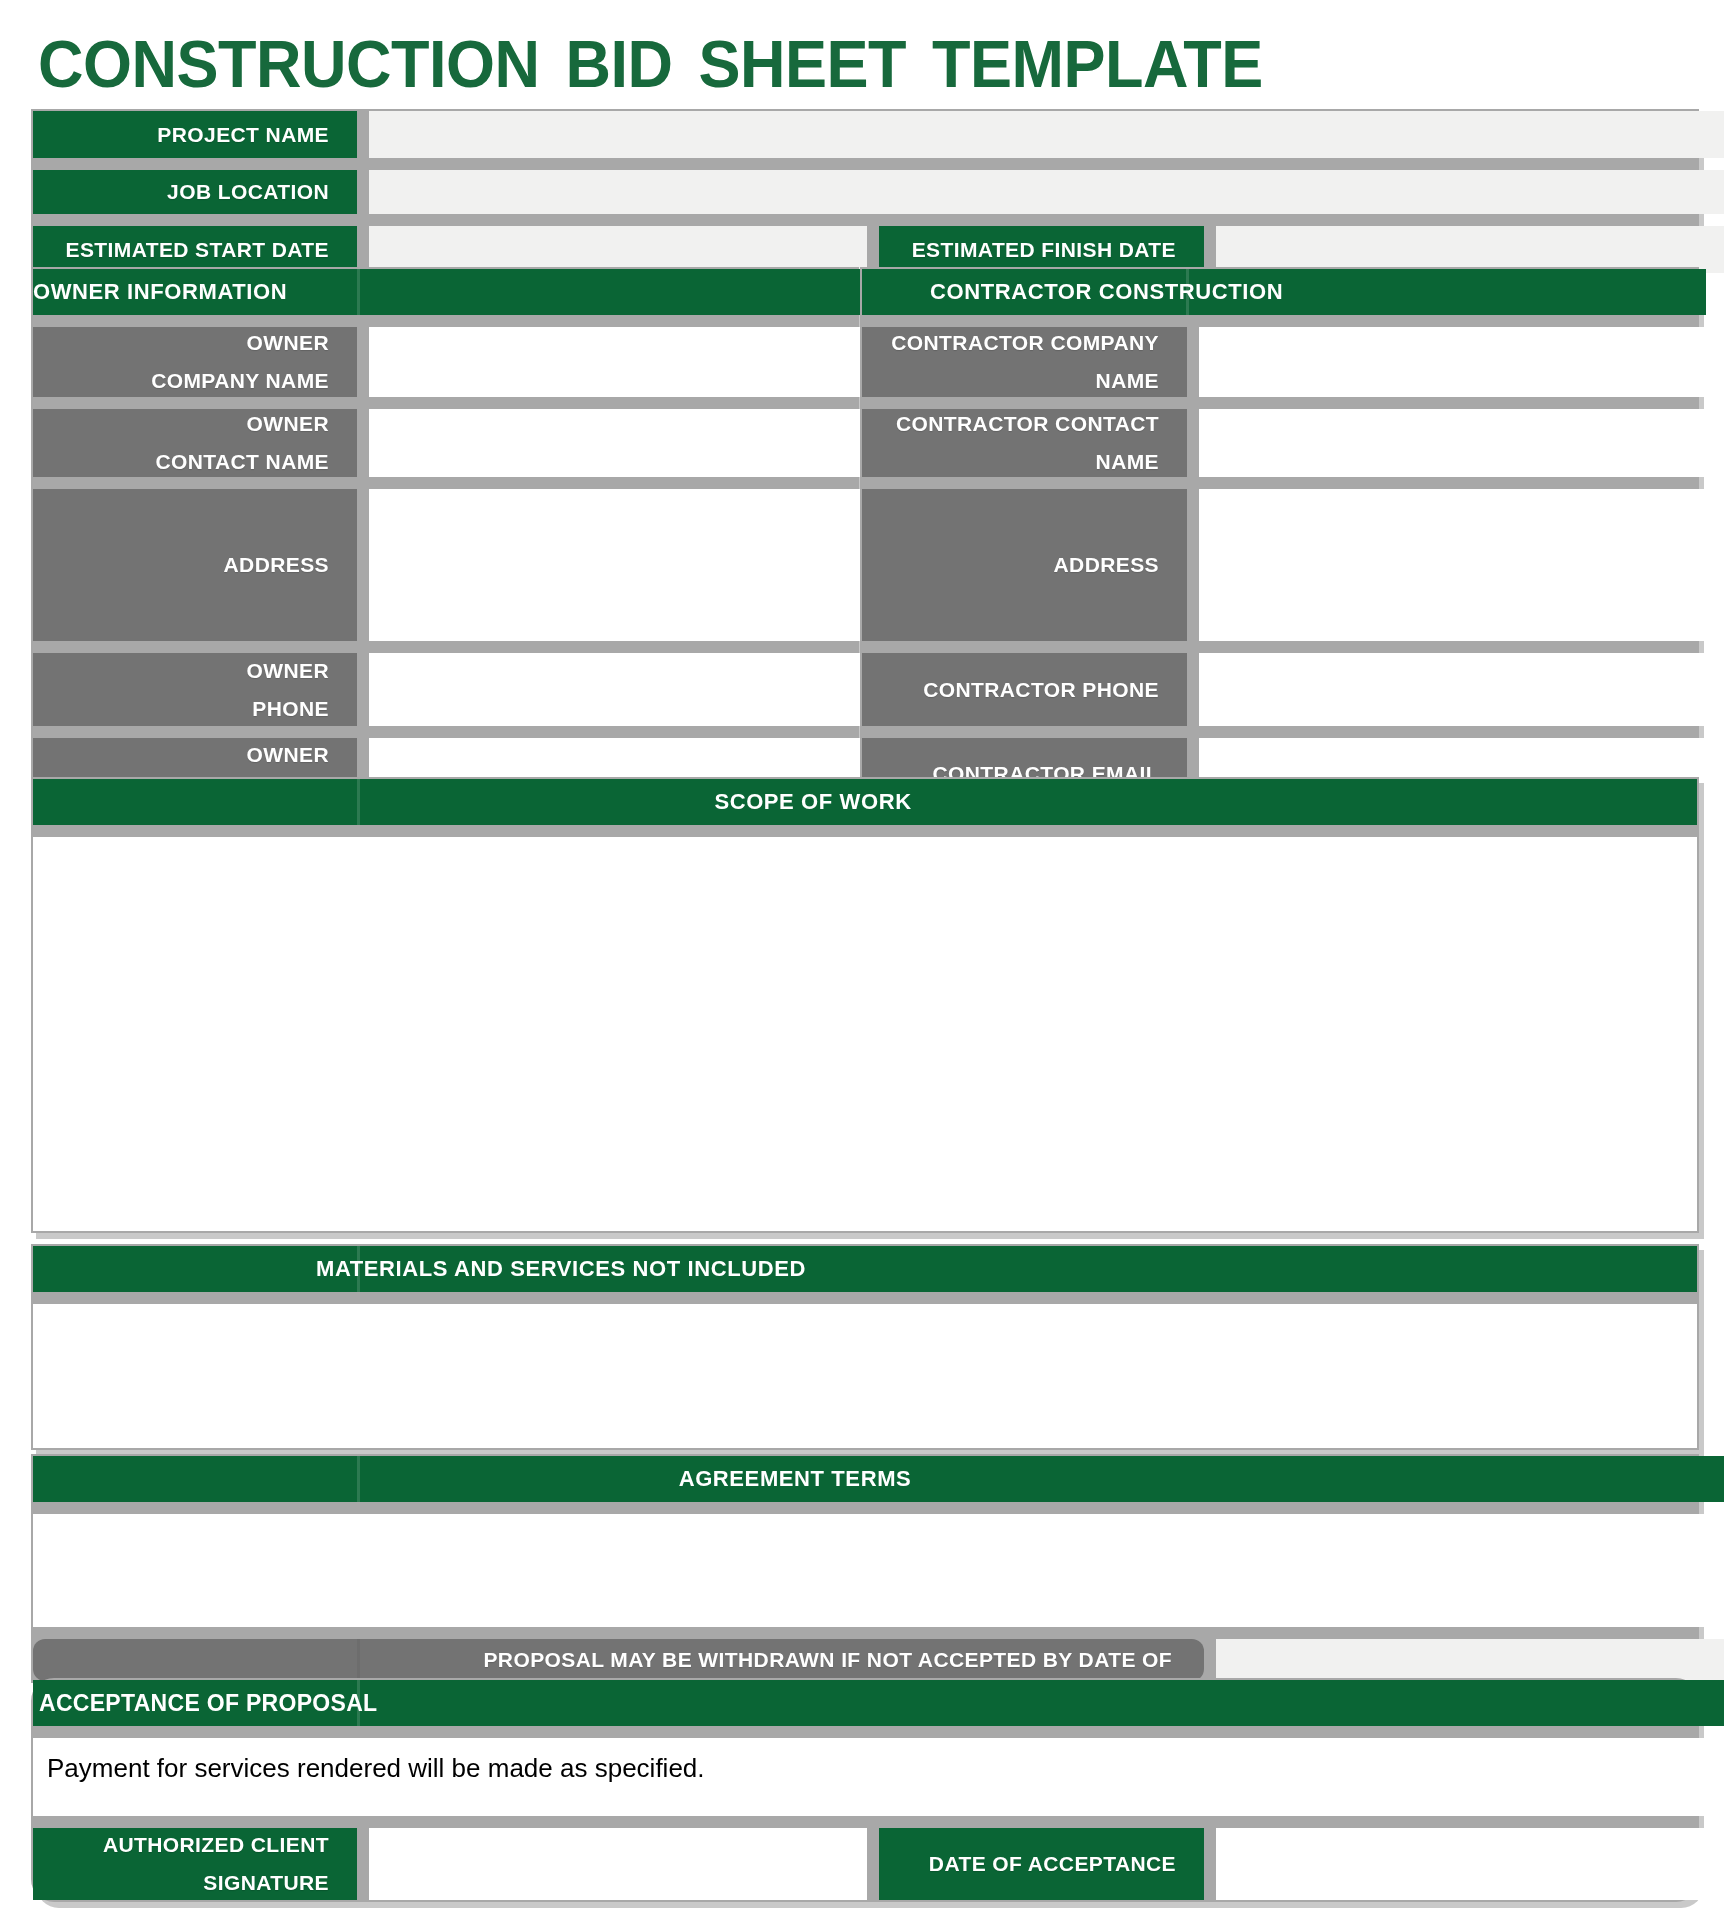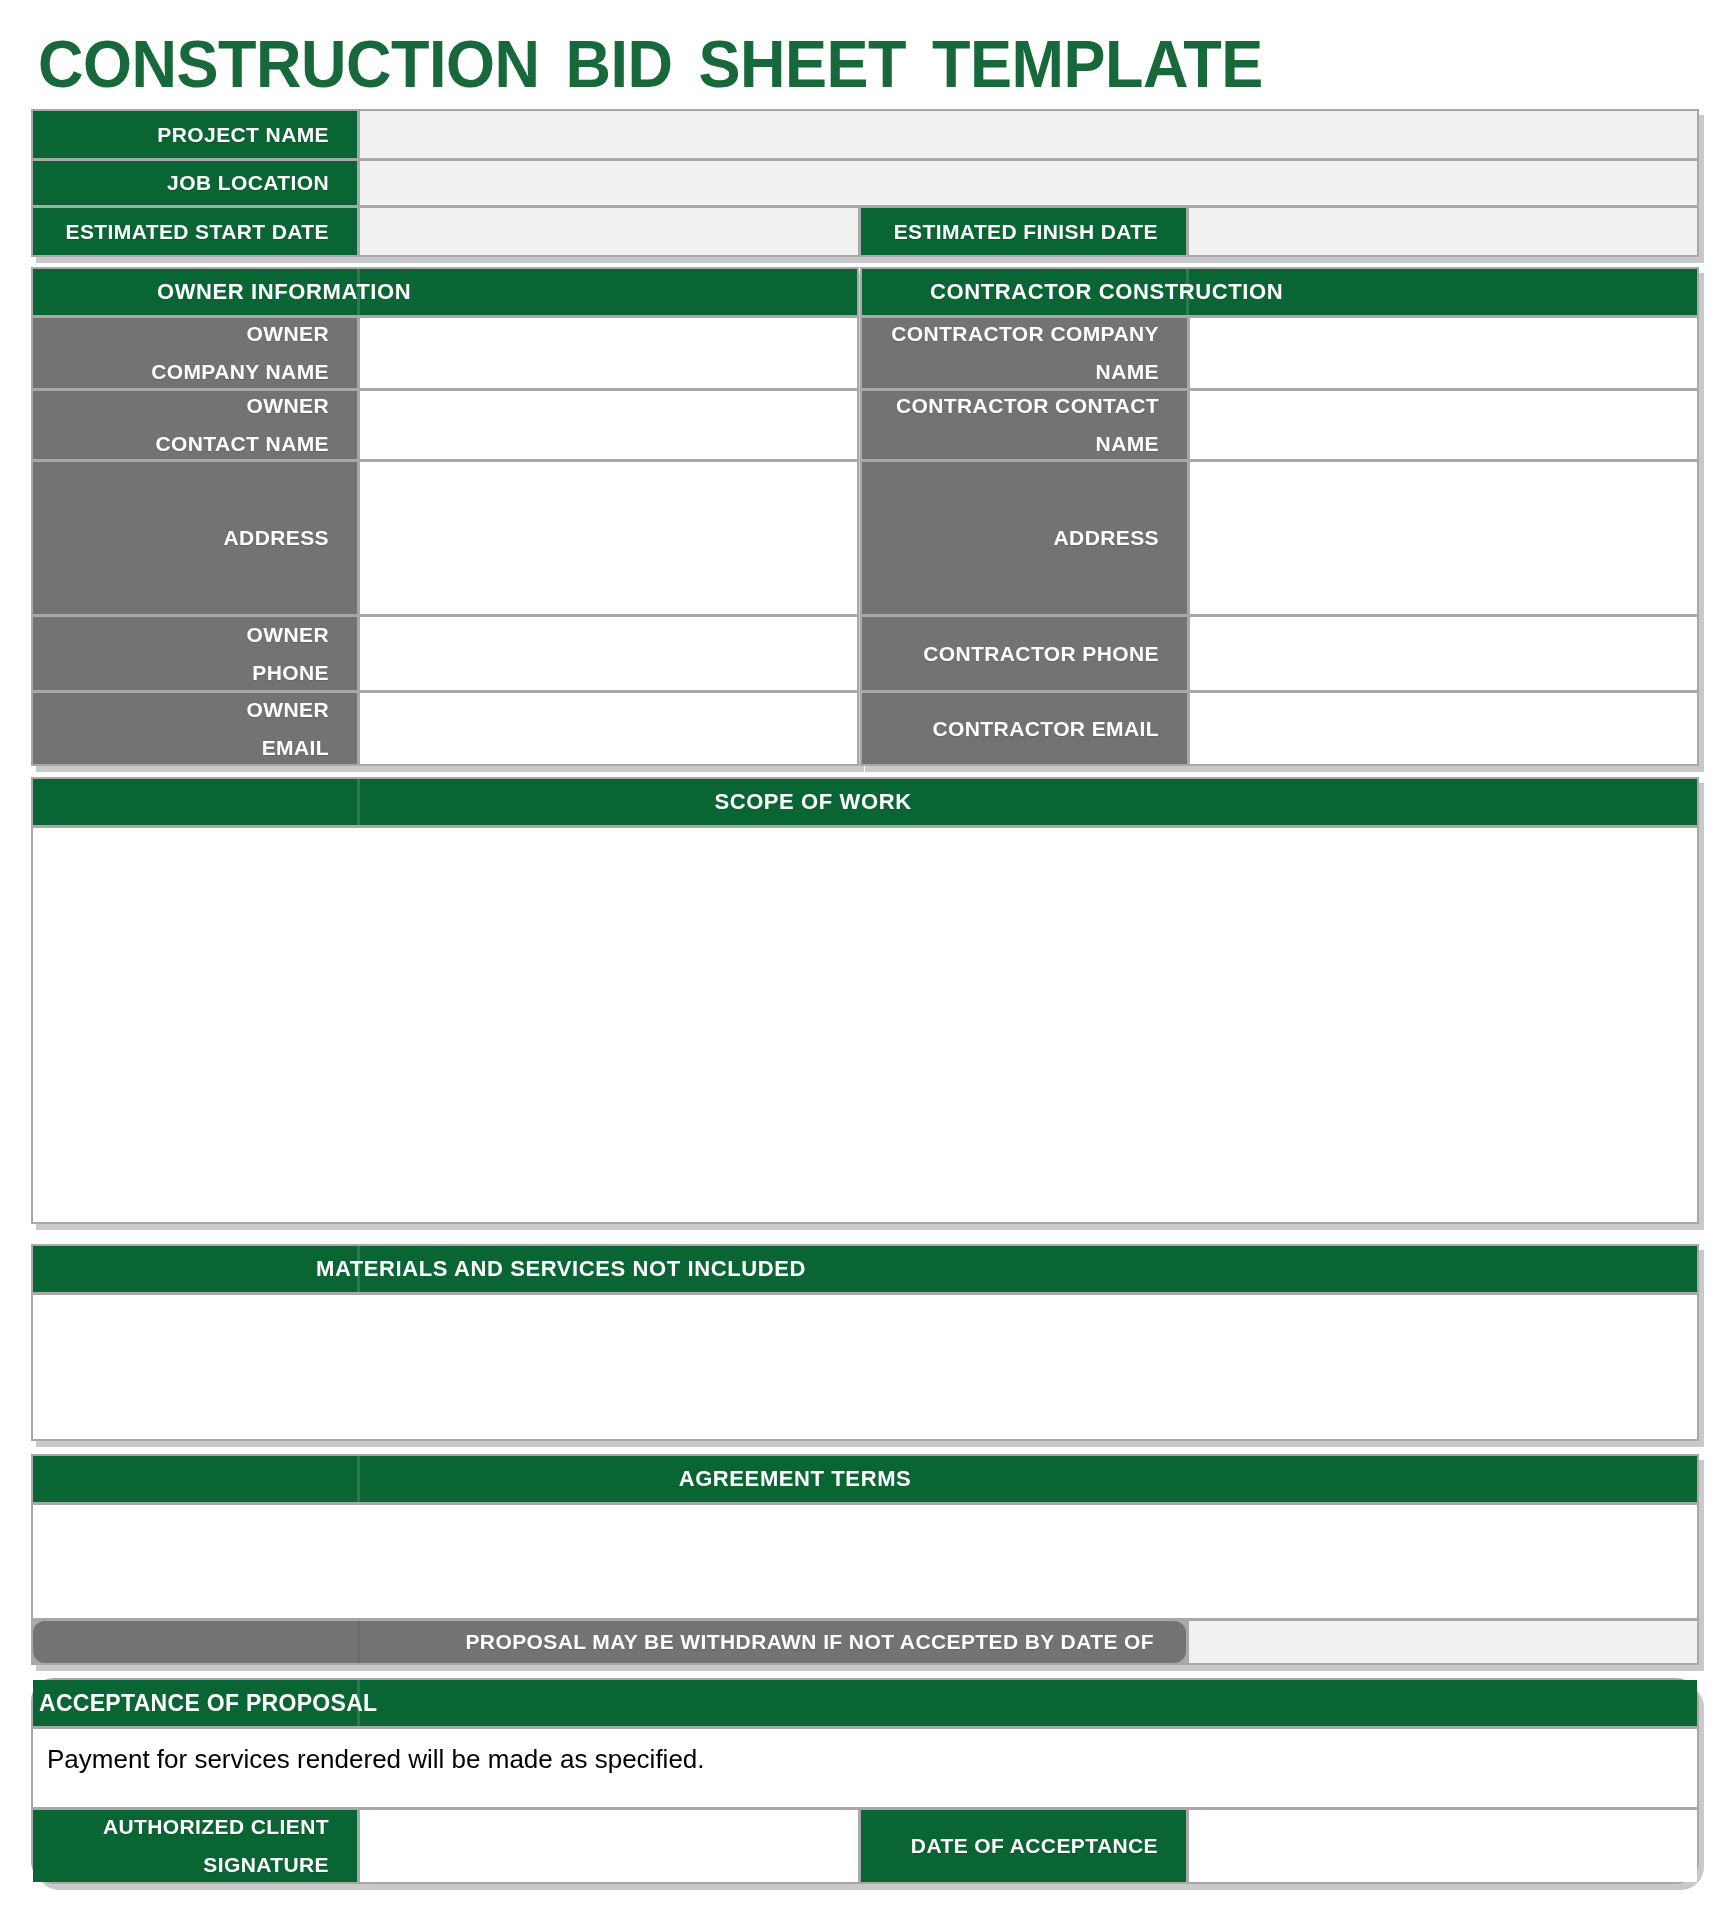--- a/index.html
+++ b/index.html
@@ -8,39 +8,39 @@
     font-family:"Liberation Sans", sans-serif;overflow:hidden;
   }
   #title{
     position:absolute;left:38px;top:26px;
     font-size:63px;font-weight:bold;color:#17693C;
     letter-spacing:-0.5px;word-spacing:9px;white-space:nowrap;
     transform:scaleY(1.05);transform-origin:top left;
   }
   .sec{
     position:absolute;background:#A8A8A8;border:2px solid #A8A8A8;
-    box-shadow:5px 6px 0 0 #C9C9C9;display:grid;gap:3px;
+    box-shadow:5px 6px 0 0 #C9C9C9;display:grid;gap:12px;
   }
   #sec-top{left:31px;top:109px;width:1664px;
     grid-template-columns:324px 498px 325px 508px;grid-template-rows:47px 44px 47px;}
   #sec-owner{left:31px;top:267px;width:824px;
     grid-template-columns:324px 497px;grid-template-rows:46px 70px 68px 152px 73px 71px;}
   #sec-contractor{left:860px;top:267px;width:835px;
     grid-template-columns:325px 507px;grid-template-rows:46px 70px 68px 152px 73px 71px;}
   #sec-scope{left:31px;top:777px;width:1664px;grid-template-columns:1664px;grid-template-rows:46px 394px;}
   #sec-materials{left:31px;top:1244px;width:1664px;grid-template-columns:1664px;grid-template-rows:46px 144px;}
   #sec-agreement{left:31px;top:1454px;width:1664px;
     grid-template-columns:324px 498px 325px 508px;grid-template-rows:46px 113px 42px;}
   #sec-acceptance{left:31px;top:1678px;width:1664px;
     grid-template-columns:324px 498px 325px 508px;grid-template-rows:46px 78px 72px;border-radius:23px;}
 
   .hdr{background:#0A6535;color:#fff;font-weight:bold;font-size:22px;
        letter-spacing:0.6px;position:relative;display:flex;align-items:center;}
   .hdr .t{white-space:nowrap;}
-  .hdr-owner .t{margin-left:124px;}
+  .hdr-owner .t{}
   .hdr-contractor .t{margin-left:68px;}
   .hdr-center .t{position:absolute;transform:translateX(-50%);}
   #hdr-scope .t{left:780px;}
   #hdr-materials .t{left:528px;}
   #hdr-agreement .t{left:762px;}
   .hdr-left .t{margin-left:6px;font-size:23px;letter-spacing:0.3px;}
   .div324::after{content:"";position:absolute;left:324px;top:0;bottom:0;width:3px;
        background:rgba(255,255,255,0.14);}
   .span-rest{grid-column:2/5;}
   .span-all{grid-column:1/-1;}

